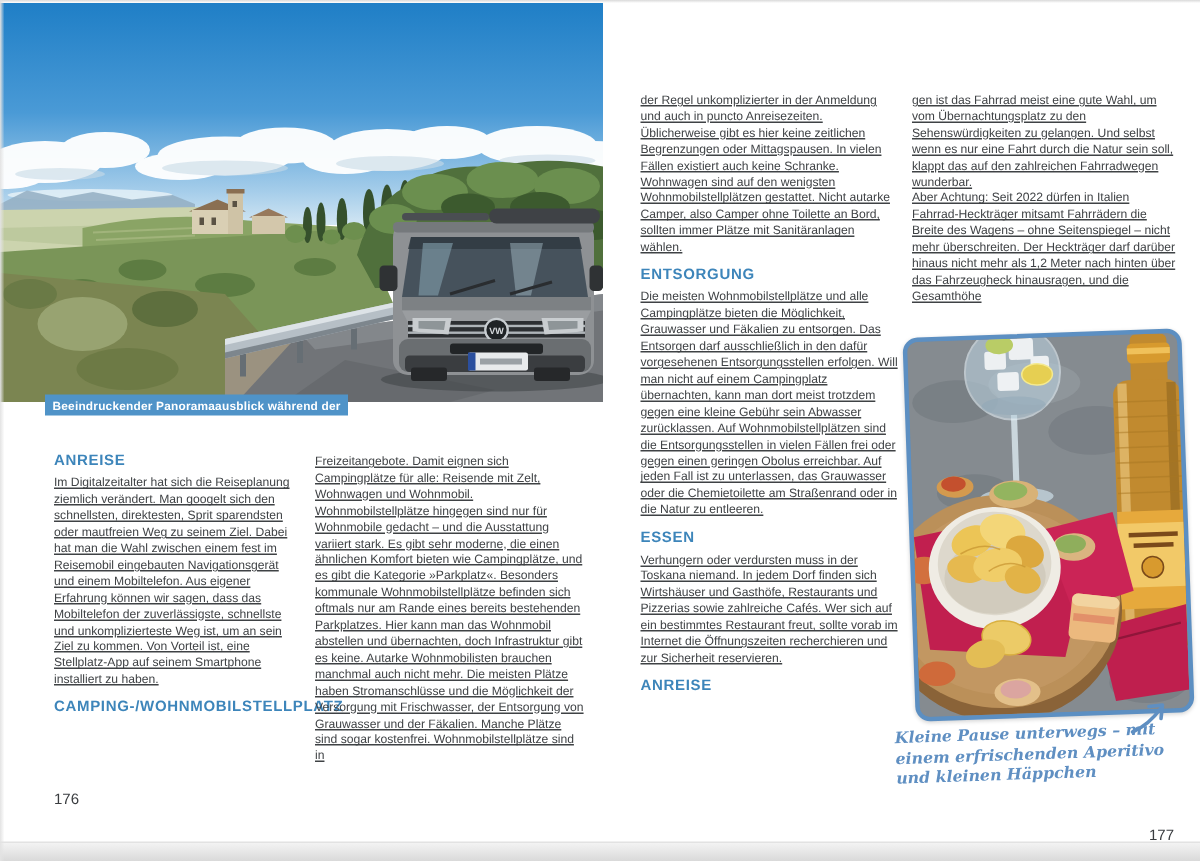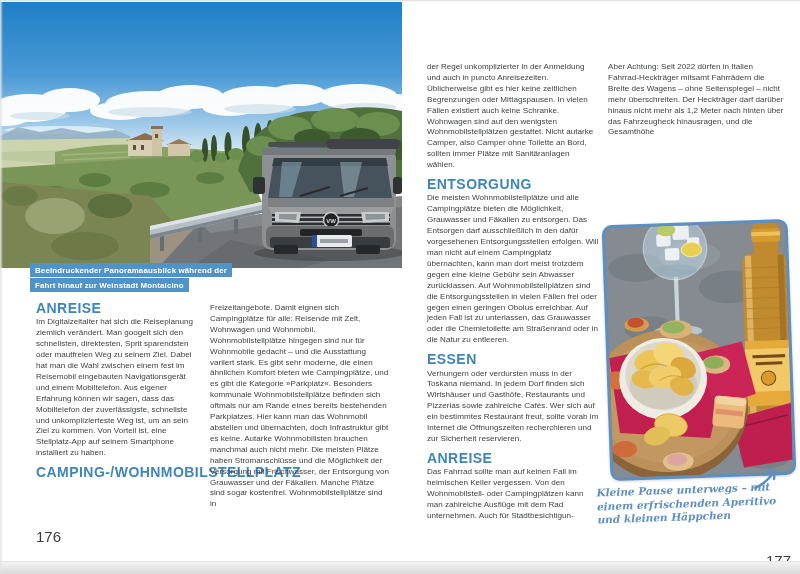--- a/index.html
+++ b/index.html
@@ -20,31 +20,31 @@
 
   
   .photo-caption { position:absolute; left:30px; top:263px; z-index:6; }
   .caption-line { display:table; background:#4f93c8; color:#ffffff;
     font-size:7.9px; font-weight:bold; letter-spacing:.15px;
     padding:2.5px 5px; margin-bottom:1px; white-space:nowrap;text-align:center; }
 
   
   .col { position:absolute; color:#3f4245; font-size:8.1px; line-height:10.9px;
     hyphens:auto; -webkit-hyphens:auto; }
-  .col p { margin:0; }
+  .col p { margin:0;text-decoration:underline; }
   .col p + p { margin-top:0; }
   .l-col1 { left:36px;  top:303px; width:164px; }
   .l-col2 { left:210px; top:303px; width:181px; }
   .r-col1 { left:427px; top:62px;  width:172px; }
   .r-col2 { left:608px; top:62px;  width:177px; }
-  .heading { color:#3d85ba; font-size:14px; font-weight:bold;
+  .heading { color:#3d85ba; font-size:10px; font-weight:bold;
     letter-spacing:.45px; margin:8px 0 3.5px 0; }
   .heading.first { margin-top:0; }
 
-  .pagenum { position:absolute; top:528px; font-size:15px; color:#3a3d40; }
+  .pagenum { position:absolute; top:528px; font-size:10px; color:#3a3d40; }
   .pagenum.left  { left:36px; }
   .pagenum.right { left:766px;margin-top:24px; }
 
   
   .photo-right { position:absolute; left:606px; top:222px; width:180px; height:250px;
     transform:rotate(-2deg); border:3px solid #5c8fc2; border-radius:10px;
     overflow:hidden; background:#858b90; box-shadow:0 1px 3px rgba(0,0,0,.18); }
   .photo-right svg { display:block; width:100%; height:100%; }
 
   
@@ -211,21 +211,20 @@
         <rect x="312" y="235" width="5" height="12" fill="#2b4f9e"></rect>
         <rect x="320" y="239" width="28" height="4" fill="#9aa0a5"></rect>
         <rect x="274" y="245" width="24" height="9" rx="2" fill="#26282a"></rect>
         <rect x="356" y="245" width="24" height="9" rx="2" fill="#26282a"></rect>
       </g>
     </svg>
   </div>
 
   <div class="photo-caption">
     <div class="caption-line">Beeindruckender Panoramaausblick während der</div>
-    <div class="caption-line">Fahrt hinauf zur Weinstadt Montalcino</div>
   </div>
 
   <div class="col l-col1">
     <div class="heading first">ANREISE</div>
     <p>Im Digitalzeitalter hat sich die Reiseplanung ziemlich verändert. Man googelt sich den schnellsten, direktesten, Sprit sparendsten oder mautfreien Weg zu seinem Ziel. Dabei hat man die Wahl zwischen einem fest im Reisemobil eingebauten Navigationsgerät und einem Mobiltelefon. Aus eigener Erfahrung können wir sagen, dass das Mobiltelefon der zuverlässigste, schnellste und unkomplizierteste Weg ist, um an sein Ziel zu kommen. Von Vorteil ist, eine Stellplatz-App auf seinem Smartphone installiert zu haben.</p>
     <div class="heading">CAMPING-/WOHNMOBILSTELLPLATZ</div>
   </div>
 
   <div class="col l-col2">
     <p>Freizeitangebote. Damit eignen sich Campingplätze für alle: Reisende mit Zelt, Wohnwagen und Wohnmobil.</p>
@@ -234,24 +233,24 @@
 
   <div class="pagenum left">176</div>
 
   <div class="col r-col1">
     <p>der Regel unkomplizierter in der Anmeldung und auch in puncto Anreisezeiten. Üblicherweise gibt es hier keine zeitlichen Begrenzungen oder Mittagspausen. In vielen Fällen existiert auch keine Schranke. Wohnwagen sind auf den wenigsten Wohnmobilstellplätzen gestattet. Nicht autarke Camper, also Camper ohne Toilette an Bord, sollten immer Plätze mit Sanitäranlagen wählen.</p>
     <div class="heading">ENTSORGUNG</div>
     <p>Die meisten Wohnmobilstellplätze und alle Campingplätze bieten die Möglichkeit, Grauwasser und Fäkalien zu entsorgen. Das Entsorgen darf ausschließlich in den dafür vorgesehenen Entsorgungsstellen erfolgen. Will man nicht auf einem Campingplatz übernachten, kann man dort meist trotzdem gegen eine kleine Gebühr sein Abwasser zurücklassen. Auf Wohnmobilstellplätzen sind die Entsorgungsstellen in vielen Fällen frei oder gegen einen geringen Obolus erreichbar. Auf jeden Fall ist zu unterlassen, das Grauwasser oder die Chemietoilette am Straßenrand oder in die Natur zu entleeren.</p>
     <div class="heading">ESSEN</div>
     <p>Verhungern oder verdursten muss in der Toskana niemand. In jedem Dorf finden sich Wirtshäuser und Gasthöfe, Restaurants und Pizzerias sowie zahlreiche Cafés. Wer sich auf ein bestimmtes Restaurant freut, sollte vorab im Internet die Öffnungszeiten recherchieren und zur Sicherheit reservieren.</p>
     <div class="heading">ANREISE</div>
-    <p>Das Fahrrad sollte man auf keinen Fall im heimischen Keller vergessen. Von den Wohnmobilstell- oder Campingplätzen kann man zahlreiche Ausflüge mit dem Rad unternehmen. Auch für Stadtbesichtigun-</p>
   </div>
 
   <div class="col r-col2">
+    <p>gen ist das Fahrrad meist eine gute Wahl, um vom Übernachtungsplatz zu den Sehenswürdigkeiten zu gelangen. Und selbst wenn es nur eine Fahrt durch die Natur sein soll, klappt das auf den zahlreichen Fahrradwegen wunderbar.</p>
     <p>Aber Achtung: Seit 2022 dürfen in Italien Fahrrad-Heckträger mitsamt Fahrrädern die Breite des Wagens – ohne Seitenspiegel – nicht mehr überschreiten. Der Heckträger darf darüber hinaus nicht mehr als 1,2 Meter nach hinten über das Fahrzeugheck hinausragen, und die Gesamthöhe</p>
   </div>
 
   <div class="photo-right">
     <svg viewBox="0 0 176 246" preserveAspectRatio="none">
 
       <rect x="0" y="0" width="176" height="246" fill="#858b90"></rect>
       <g fill="#6f767b" opacity="0.5">
         <ellipse cx="30" cy="40" rx="28" ry="14"></ellipse>
           <ellipse cx="120" cy="62" rx="30" ry="16"></ellipse>

